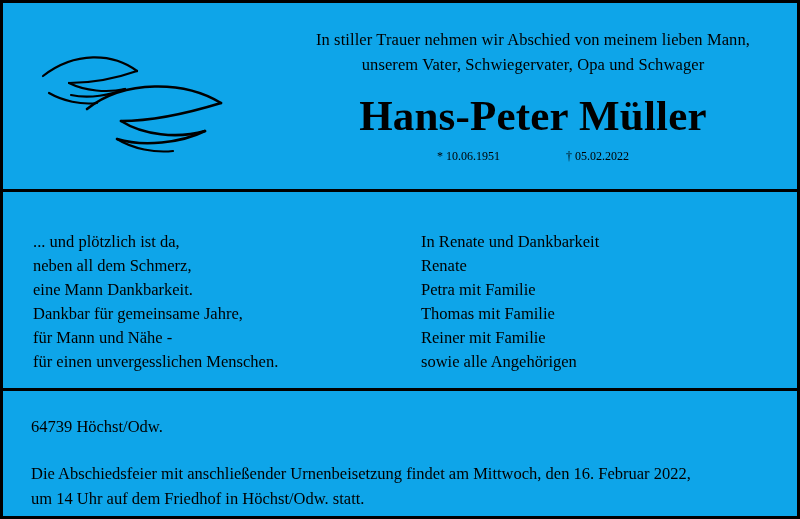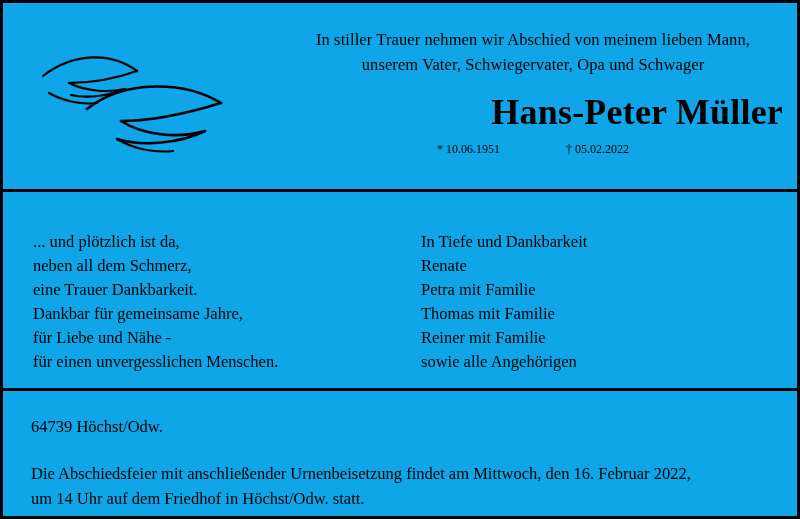--- a/index.html
+++ b/index.html
@@ -42,24 +42,23 @@
     width: 500px;
     text-align: center;
   }
   .intro-line {
     font-size: 16.5px;
     line-height: 25px;
     letter-spacing: 0.1px;
   }
   .name {
     margin-top: 14px;
-    font-size: 36px;
+    font-size: 43px;
     font-weight: bold;
     letter-spacing: 0.2px;
-    text-align: right;
   }
   .dates {
     margin-top: 9px;
     font-size: 12px;
     display: flex;
     justify-content: center;
     gap: 66px;
   }
   .date-item {
     white-space: nowrap;
@@ -169,28 +168,28 @@
 
   </div>
 
   <div class="divider"></div>
 
   <div class="middle">
 
     <div class="poem">
       <div>... und plötzlich ist da,</div>
       <div>neben all dem Schmerz,</div>
-      <div>eine Trauer Dankbarkeit.</div>
+      <div>eine Mann Dankbarkeit.</div>
       <div>Dankbar für gemeinsame Jahre,</div>
-      <div>für Liebe und Nähe -</div>
+      <div>für Mann und Nähe -</div>
       <div>für einen unvergesslichen Menschen.</div>
     </div>
 
     <div class="family">
-      <div>In Tiefe und Dankbarkeit</div>
+      <div>In Renate und Dankbarkeit</div>
       <div class="bold">Renate</div>
       <div class="bold">Petra mit Familie</div>
       <div class="bold">Thomas mit Familie</div>
       <div class="bold">Reiner mit Familie</div>
       <div class="bold">sowie alle Angehörigen</div>
     </div>
 
   </div>
 
   <div class="divider2"></div>

